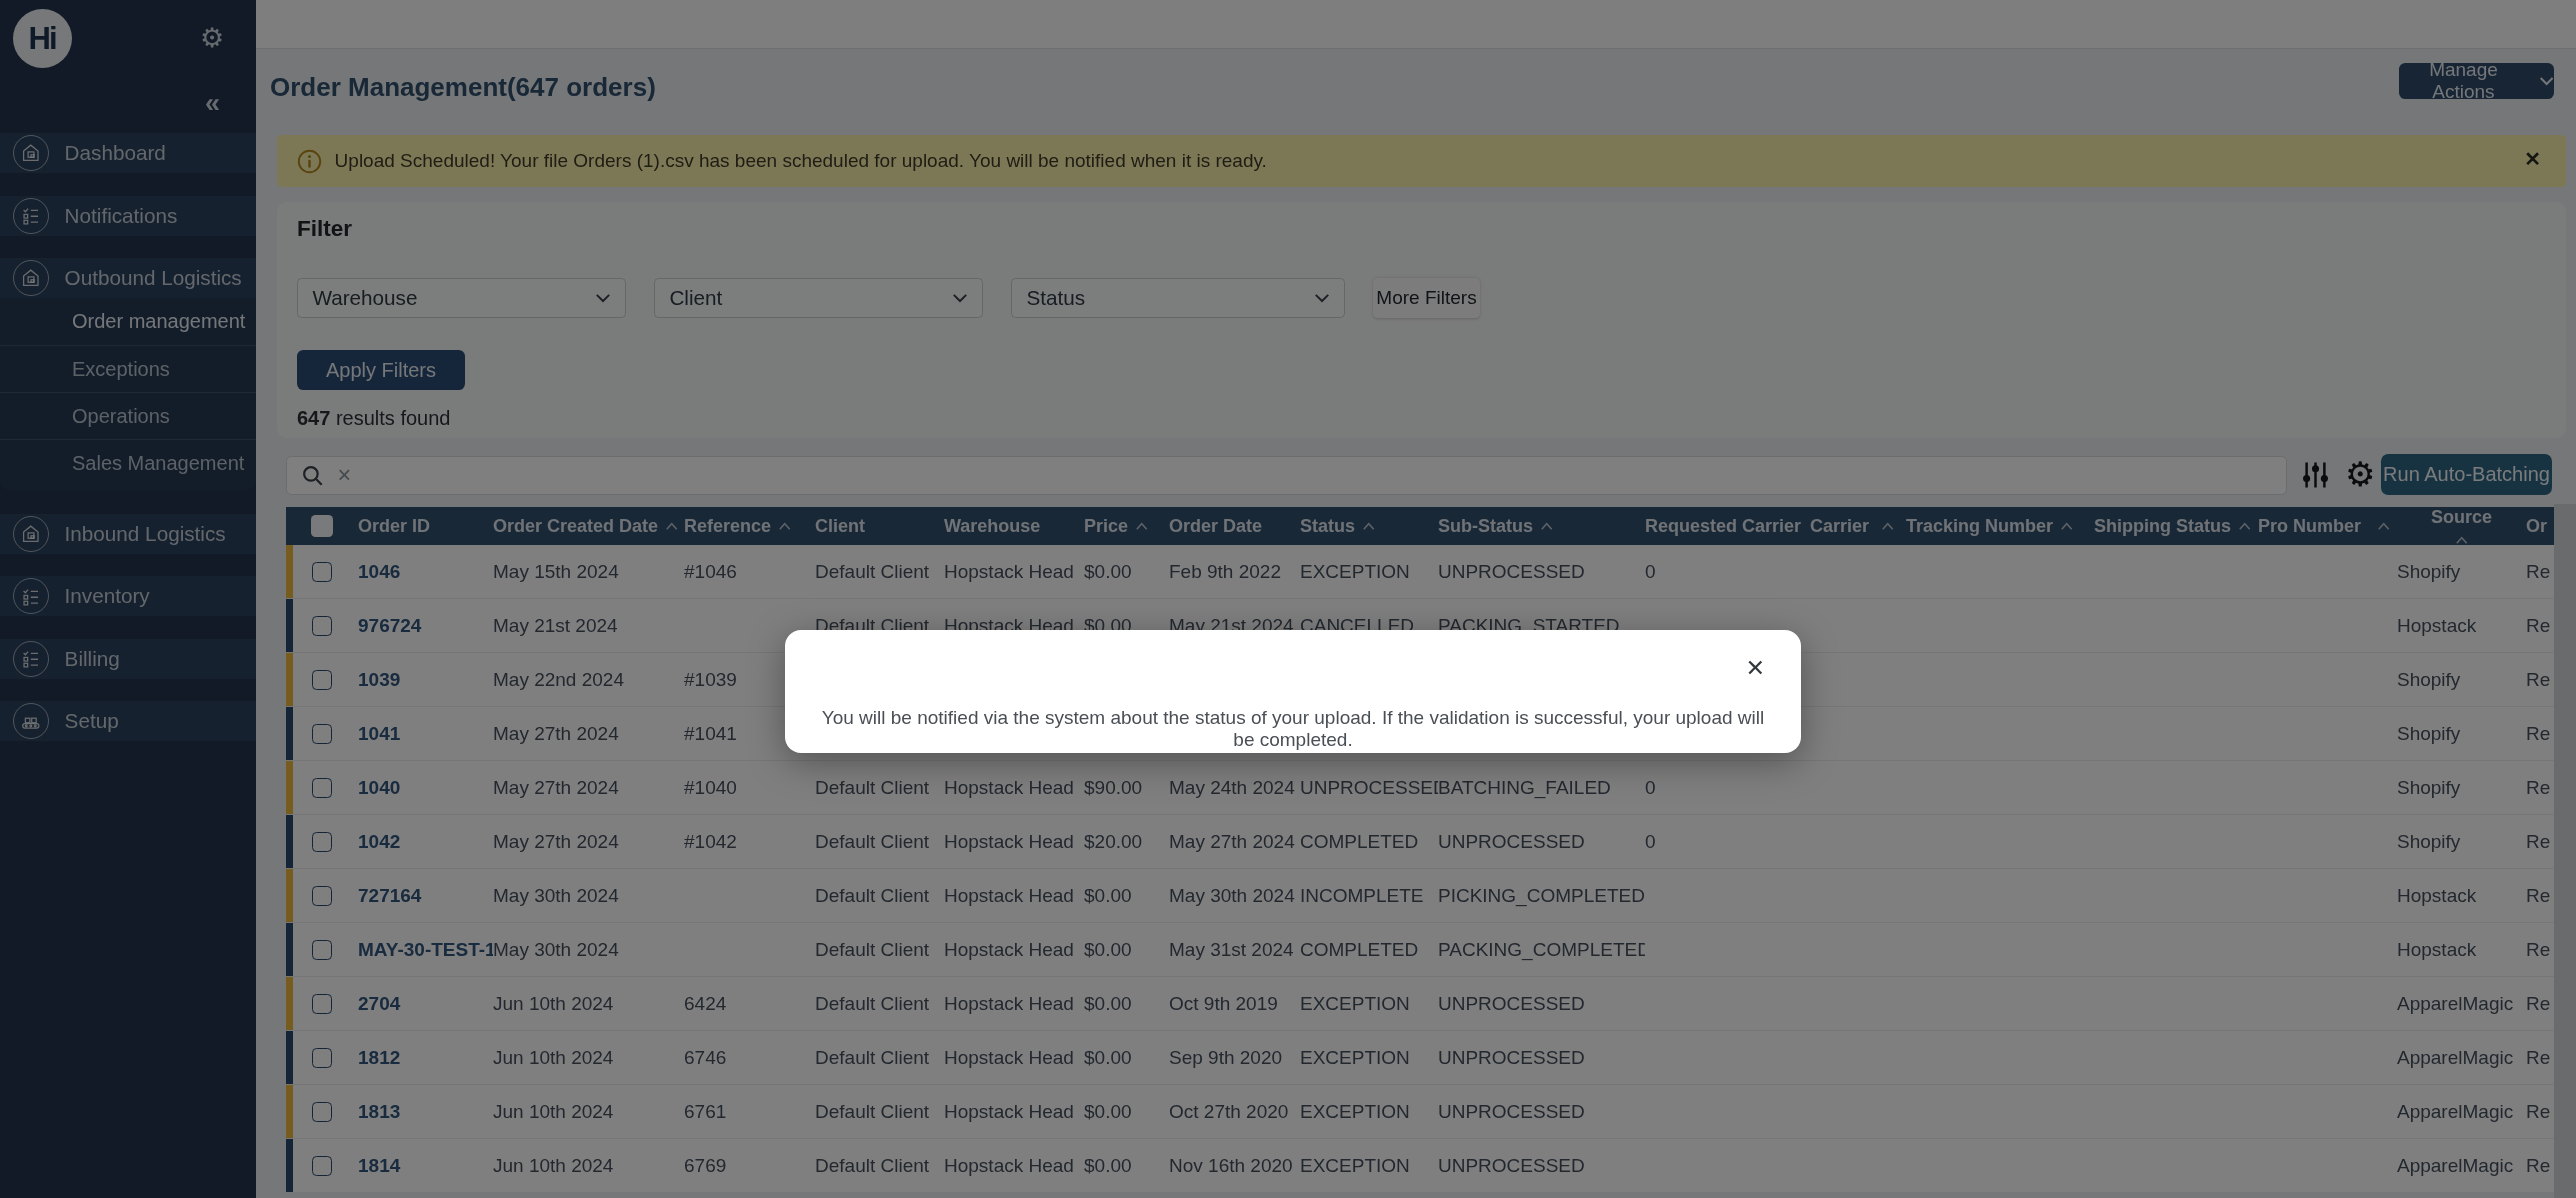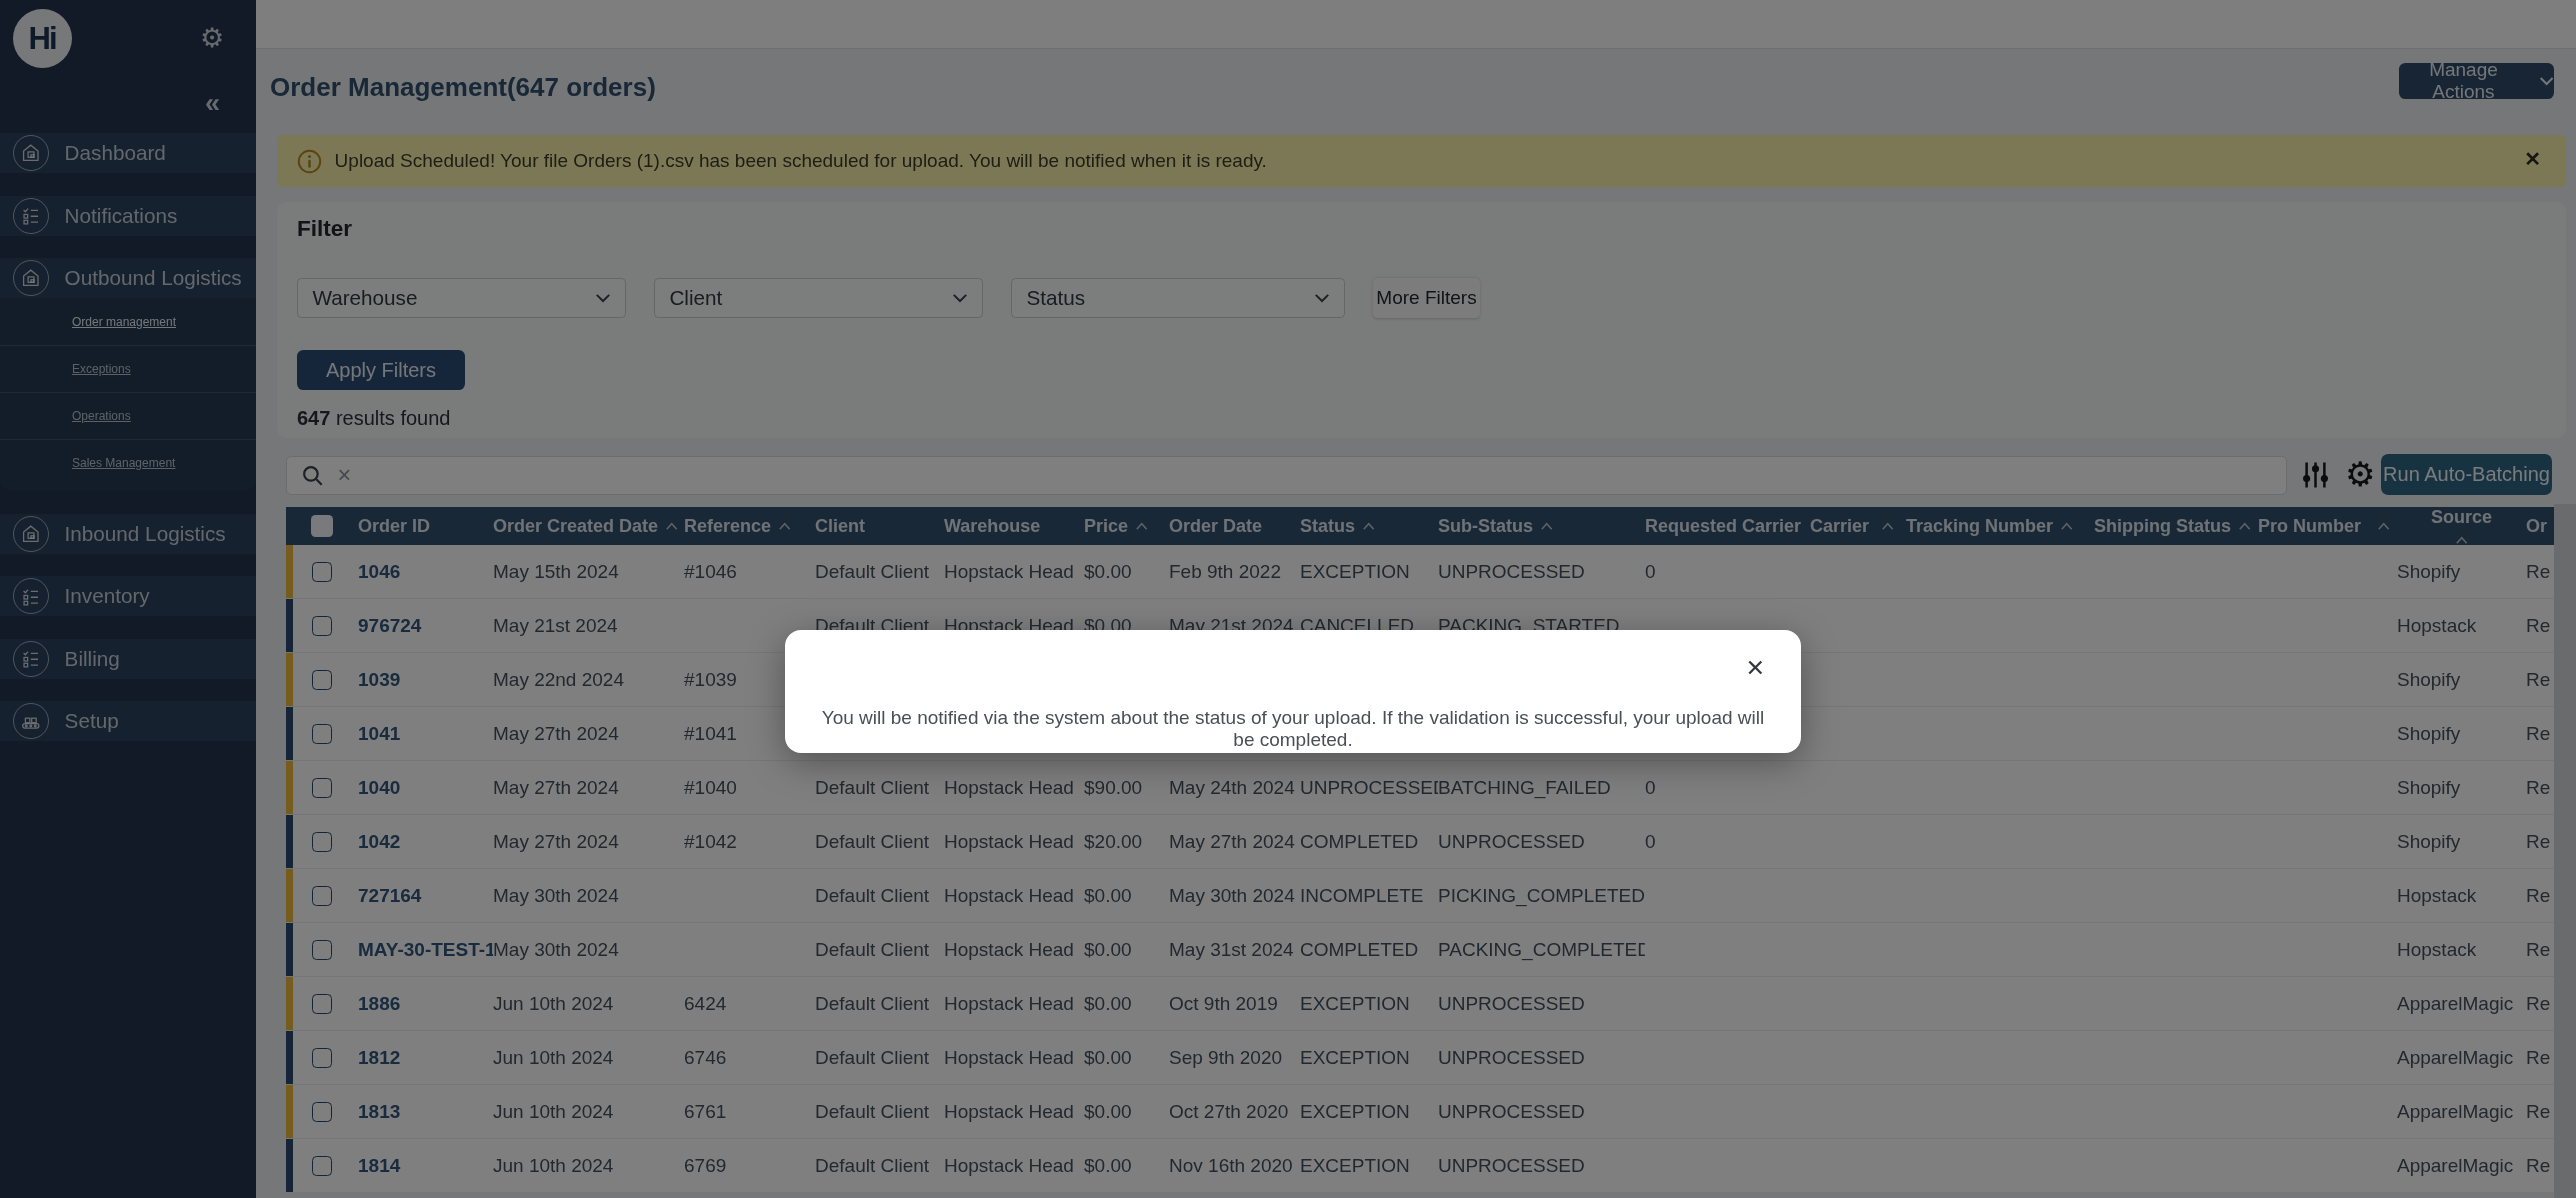--- a/index.html
+++ b/index.html
@@ -11,21 +11,21 @@
   .sidebar { position:absolute; left:0; top:0; width:256px; height:1199px; background:#22344c; z-index:10; }
   .logo-circle { position:absolute; left:12.6px; top:9px; width:59px; height:59px; border-radius:50%; background:#eef1f4; display:flex; align-items:center; justify-content:center; font-weight:bold; font-size:31px; color:#1f3450; letter-spacing:-1.8px; }
   .sb-gear { position:absolute; left:200px; top:25px; font-size:27px; color:#cfd6de; line-height:1; }
   .sb-collapse { position:absolute; left:205px; top:90px; font-size:27px; color:#cfd6de; line-height:1; font-weight:bold; }
   .nav { position:absolute; left:0; top:133px; width:256px; }
   .nav-item { height:40px; background:#2c425e; display:flex; align-items:center; gap:16px; padding-left:12.6px; margin-bottom:22.5px; cursor:pointer; }
   .nav-item .circ { width:36px; height:36px; border-radius:50%; border:1.3px solid rgba(255,255,255,.55); display:flex; align-items:center; justify-content:center; flex:none; }
   .nav-item .lbl { color:#c7cfd8; font-size:20.7px; }
   .nav-group { background:#273a54; border-radius:0 0 12.6px 12.6px; margin-bottom:22.5px; padding-bottom:5.4px; }
   .nav-group .nav-item { margin-bottom:0; background:#2c425e; }
-  .sub-item { padding:0 0 0 72px; height:47px; display:flex; align-items:center; color:#b9c3ce; font-size:12px; cursor:pointer;text-decoration:underline; }
+  .sub-item { padding:0 0 0 72px; height:47px; display:flex; align-items:center; color:#b9c3ce; font-size:20px; cursor:pointer; }
   .sub-item + .sub-item { border-top:0.9px solid rgba(255,255,255,.12); }
   .sub-item.first { color:#e8edf2; }
   .icon-svg { width:21.6px; height:21.6px; stroke:rgba(255,255,255,.8); fill:none; stroke-width:1.4; }
 
   
   .topbar { position:absolute; left:256px; right:0; top:0; height:49px; background:#fdfdfd; border-bottom:0.9px solid #dcdee1; z-index:5; }
   .swap-ic { position:absolute; left:2394px; top:10.8px; }
   .bell-wrap { position:absolute; left:2430px; top:9px; }
   .badge { position:absolute; left:2444px; top:3.6px; min-width:36px; height:20px; background:#c62f3e; border-radius:10.8px; color:#fff; font-size:12.6px; font-weight:bold; display:flex; align-items:center; justify-content:center; padding:0 6.3px; }
   .avatar { position:absolute; left:2492px; top:9px; width:27px; height:27px; border-radius:50%; background:#15171a; display:flex; align-items:center; justify-content:center; }
@@ -532,21 +532,21 @@
           <span class="td" style="width:164px"></span>
           <span class="td" style="width:139px"></span>
           <span class="td" style="width:129px">Hopstack</span>
           <span class="td" style="width:40px">Re</span>
         </div>
         <div class="trow">
           <span class="strip amber"></span>
           <span class="cbcell">
             <span class="cb"></span>
           </span>
-          <span class="td id" style="width:135px">1886</span>
+          <span class="td id" style="width:135px">2704</span>
           <span class="td" style="width:191px">Jun 10th 2024</span>
           <span class="td" style="width:131px">6424</span>
           <span class="td" style="width:129px">Default Client</span>
           <span class="td" style="width:140px">Hopstack Head</span>
           <span class="td" style="width:85px">$0.00</span>
           <span class="td" style="width:131px">Oct 9th 2019</span>
           <span class="td" style="width:138px">EXCEPTION</span>
           <span class="td" style="width:207px">UNPROCESSED</span>
           <span class="td" style="width:165px"></span>
           <span class="td" style="width:96px"></span>

